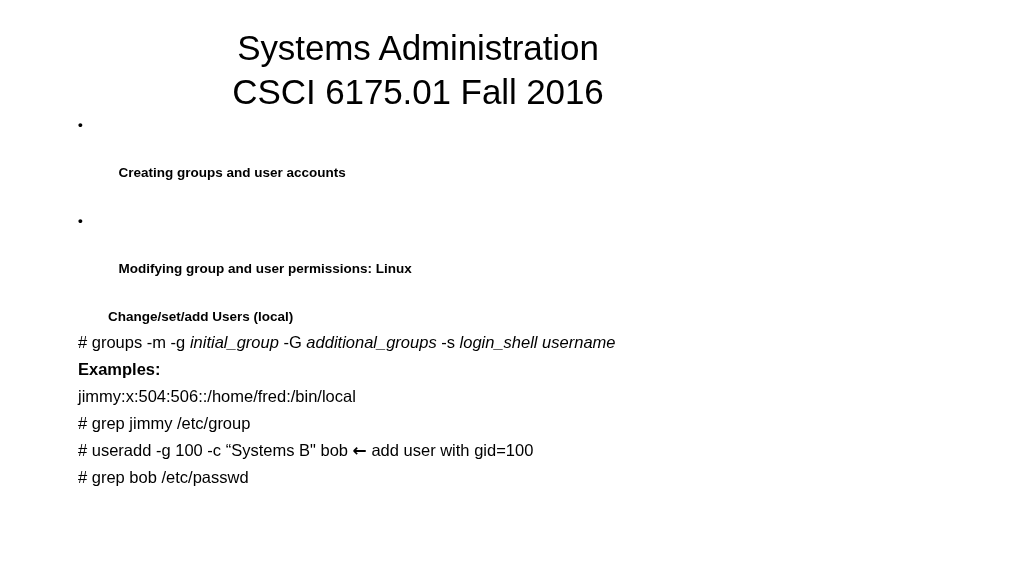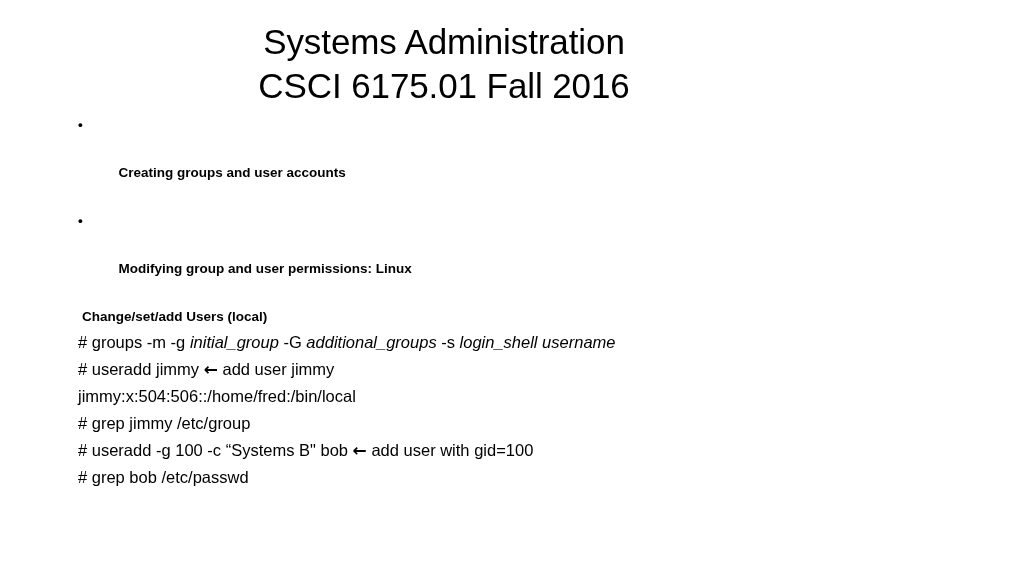--- a/index.html
+++ b/index.html
@@ -21,24 +21,23 @@
     position: relative;
     width: 1024px;
     height: 576px;
     background: #ffffff;
   }
 
   
   #title-block {
     position: absolute;
     left: 0;
-    top: 20px;
+    top: 26px;
     width: 836px;
     text-align: center;
-    padding-left: 26px;
   }
   .title-line {
     font-size: 35px;
     line-height: 44px;
     font-weight: 400;
     letter-spacing: -0.1px;
     white-space: pre;
   }
 
   
@@ -53,21 +52,21 @@
     position: relative;
     white-space: pre;
     color: #000;
   }
 
   
   .line.small {
     font-size: 13.5px;
     line-height: 24px;
     font-weight: bold;
-    padding-left: 82px;
+    padding-left: 108px;
   }
   .line.small.bulleted {
     padding-left: 96px;
   }
   .bullet {
     position: absolute;
     left: 78px;
     top: 0;
     font-size: 13.5px;
     line-height: 24px;
@@ -114,23 +113,23 @@
 
     <div class="line small bulleted">
       <span class="bullet">•</span>
       <span>Modifying group and user permissions: Linux</span>
     </div>
 
     <div class="line small">Change/set/add Users (local)</div>
 
     <div class="line body"><span># groups -m -g </span><span class="ital">initial_group</span><span> -G </span><span class="ital">additional_groups</span><span> -s </span><span class="ital">login_shell username</span></div>
 
+    <div class="line body bold">Examples:</div>
 
     <div id="example-lines">
-        <div class="line body"><span># useradd jimmy </span><span class="arrow">←</span><span> add user jimmy</span></div>
         <div class="line body"><span>jimmy:x:504:506::/home/fred:/bin/local</span></div>
         <div class="line body"><span># grep jimmy /etc/group</span></div>
         <div class="line body"><span># useradd -g 100 -c “Systems B" bob </span><span class="arrow">←</span><span> add user with gid=100</span></div>
         <div class="line body"><span># grep bob /etc/passwd</span></div>
         <div class="line body"></div>
       </div>
 
   </div>
 </div>
 

